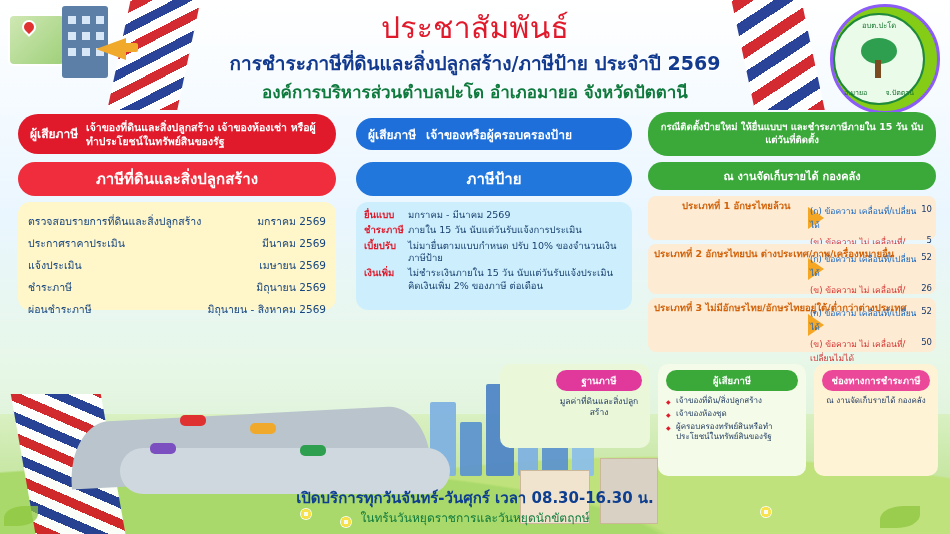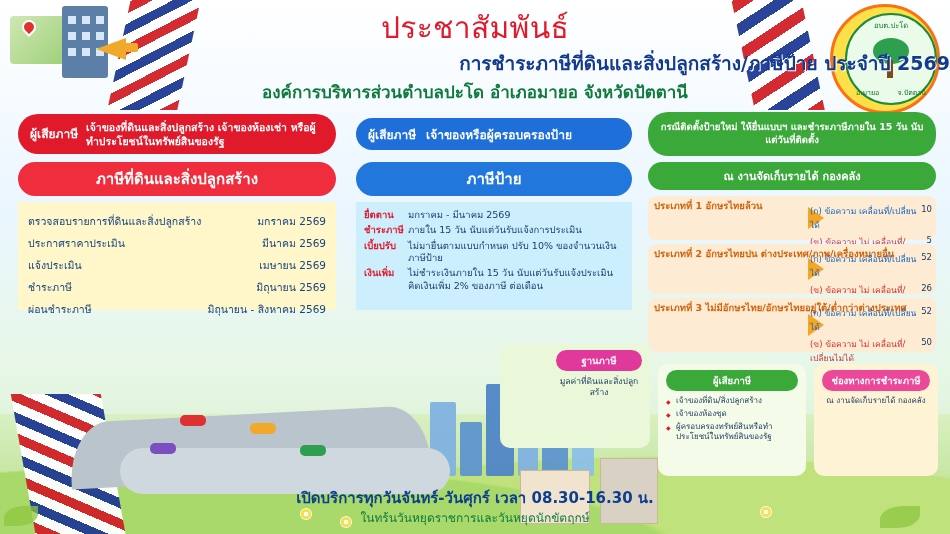--- a/index.html
+++ b/index.html
@@ -27,21 +27,21 @@
             background: repeating-linear-gradient(150deg,#ffffff 0 10px,#d12026 10px 20px,#ffffff 20px 30px,#1f3a93 30px 40px);
             transform: skewX(-12deg); opacity:.95; }
   .ribbon.left { left:120px; }
   .ribbon.right { left:742px; transform: skewX(12deg); }
   .ribbon-bottom { position:absolute; left:24px; bottom:-10px; width:90px; height:150px;
             background: repeating-linear-gradient(25deg,#ffffff 0 10px,#d12026 10px 20px,#ffffff 20px 30px,#1f3a93 30px 40px);
             transform: skewX(10deg); opacity:.95; }
 
   
   .logo-seal { position:absolute; right:10px; top:4px; width:110px; height:110px; border-radius:50%;
-               background:#fde047; border:3px solid #f97316; display:flex; align-items:center; justify-content:flex-end;}
+               background:#84cc16; border:3px solid #8b5cf6; display:flex; align-items:center; justify-content:flex-start;}
   .logo-inner { width:92px; height:92px; border-radius:50%; border:2px solid #1f8a3b;
                 background:#eafbe9; display:flex; flex-direction:column; align-items:center; justify-content:center;
                 font-size:7px; color:#1f6e2d; text-align:center; line-height:1.2; position:relative;}
   .seal-top { position:absolute; top:6px; font-size:7.5px; color:#14722c; }
   .seal-bottom { position:absolute; bottom:6px; font-size:7px; color:#14722c; width:100%; display:flex; justify-content:space-around;}
   .tree { width:42px; height:42px; position:relative; }
   .tree .crown { position:absolute; left:3px; top:0; width:36px; height:26px; border-radius:50%; background:#2e9e4f;}
   .tree .trunk { position:absolute; left:17px; top:22px; width:6px; height:18px; background:#7a4a20;}
 
   .map-icon { position:absolute; left:8px; top:14px; width:58px; height:52px; border-radius:6px;
@@ -51,21 +51,21 @@
   .bldg { position:absolute; left:62px; top:6px; width:46px; height:72px; background:#5b7fa6; border-radius:3px;}
   .bldg .win { position:absolute; width:8px; height:8px; background:#d7e7f7;}
   .megaphone { position:absolute; left:96px; top:34px; width:46px; height:28px;}
   .mega-body { position:absolute; left:0; top:4px; width:0; height:0;
                border-top:11px solid transparent; border-bottom:11px solid transparent; border-right:30px solid #f0a92b;}
   .mega-handle{ position:absolute; left:28px; top:9px; width:14px; height:9px; background:#f0a92b; border-radius:2px;}
 
   h1.title { position:absolute; left:0; top:4px; width:950px; text-align:center; margin:0;
              font-size:30px; color:#e0192b; font-weight:normal; letter-spacing:.3px;
              text-shadow: 1px 1px 0 #fff; }
-  .subtitle1 { position:absolute; left:0; top:48px; width:950px; text-align:right;
+  .subtitle1 { position:absolute; left:0; top:48px; width:950px; text-align:center;
                font-size:19px; color:#123a8f; font-weight:bold; text-shadow:1px 1px 0 #fff;}
   .subtitle2 { position:absolute; left:0; top:78px; width:950px; text-align:center;
                font-size:17px; color:#0f7a3d; font-weight:bold; text-shadow:1px 1px 0 #fff;}
 
   
   .bar { position:absolute; border-radius:20px; color:#fff; display:flex; align-items:center;
          padding:0 12px; font-weight:bold; }
   .bar.red   { background:#e0192b; }
   .bar.blue  { background:#1e6fd9; }
   .bar.green { background:#3aa93a; }
@@ -76,21 +76,21 @@
   .b1 .lbl { background:none; font-size:12px; margin-right:8px; white-space:nowrap;}
   .b2 { left:356px; top:118px; width:276px; height:32px; font-size:12px; justify-content:flex-start;}
   .b2 .lbl { margin-right:10px; }
   .b3 { left:648px; top:112px; width:288px; height:44px; font-size:9.5px; line-height:1.35; color:#fff;
         background:#3aa93a; text-align:center; }
   .b4 { left:18px; top:162px; width:318px; height:34px; font-size:15px; justify-content:center;}
   .b5 { left:356px; top:162px; width:276px; height:34px; font-size:15px; justify-content:center;}
   .b6 { left:648px; top:162px; width:288px; height:28px; font-size:11px; justify-content:center; background:#3aa93a;}
 
   
-  .panel { position:absolute; border-radius:0; }
+  .panel { position:absolute; border-radius:12px; }
   .p-left { left:18px; top:202px; width:318px; height:108px; background:#fff6c9; padding:8px 10px; }
   .p-left .row { display:flex; justify-content:space-between; font-size:10.5px; color:#1b3a6b; padding:2.5px 0; }
   .p-left .row .l { color:#16457f; }
   .p-left .row .r { color:#16457f; }
 
   .p-mid { left:356px; top:202px; width:276px; height:108px; background:#cdeffd; padding:7px 8px; font-size:9.5px; color:#17406f; }
   .p-mid .line { display:flex; margin-bottom:3px; line-height:1.3;}
   .p-mid .tag { color:#e0192b; font-weight:bold; min-width:44px; }
 
   .p-pen { left:18px; top:318px; width:614px; height:66px; background:#c9e86a; border-radius:10px; padding:7px 12px;
@@ -99,41 +99,41 @@
   .p-pen .pr .k { min-width:58px; color:#134d1a;}
   .p-pen .pct { color:#15401a; min-width:40px;}
 
   .p-contact { left:64px; top:392px; width:420px; height:86px; background:rgba(255,255,255,0); padding:2px;}
   .p-contact .c1 { color:#1564c0; font-weight:bold; font-size:13px; }
   .p-contact .c2 { color:#1f3a60; font-size:11px; margin-top:6px;}
   .p-contact .c3 { color:#1f3a60; font-size:11px; margin-top:3px;}
 
   
   .rbox { position:absolute; width:288px; background:#fff; border-radius:8px; }
-  .rb1 { left:648px; top:196px; height:44px; background:#fdebd3; }
+  .rb1 { left:648px; top:196px; height:44px; background:#fdebd3;padding-left:28px; }
   .rb2 { left:648px; top:244px; height:50px; background:#fdebd3; }
   .rb3 { left:648px; top:298px; height:54px; background:#fdebd3; }
   .rb-head { font-size:9.5px; color:#d1620a; font-weight:bold; padding:4px 6px 0 6px; line-height:1.25;}
   .rb-arrow { position:absolute; right:112px; top:50%; transform:translateY(-50%);
               width:0; height:0; border-top:11px solid transparent; border-bottom:11px solid transparent;
               border-left:16px solid #f5a623; }
   .rb-items { position:absolute; right:4px; top:6px; width:122px; font-size:8.5px; color:#1b3a6b;}
   .rb-items .ri { display:flex; justify-content:center; padding:1.5px 0;}
   .rb-items .ri .num { color:#1b3a6b; }
   .rb-items .ri .ok { color:#1565c0; }
   .rb-items .ri .no { color:#d32f2f; }
 
   
   .card { position:absolute; border-radius:10px; background:#ffffff; }
   .card .chead { text-align:center; font-size:9.5px; font-weight:bold; color:#fff; border-radius:14px;
                  padding:3px 6px; margin:6px 8px 5px 8px; }
   .card ul { margin:0; padding:0 8px 0 18px; list-style:none; }
   .card li { font-size:8px; color:#1f3a60; line-height:1.35; margin-bottom:2px; position:relative;}
   .card li:before { content:"\25C6"; color:#e0192b; font-size:6px; position:absolute; left:-10px; top:2px;}
-  .c-left { left:500px; top:344px; width:150px; height:104px; background:#eaf7d8;padding-left:48px; }
+  .c-left { left:500px; top:364px; width:150px; height:84px; background:#eaf7d8;padding-left:48px; }
   .c-left .chead { background:#e0399b; }
   .c-left .ctext { font-size:8.5px; color:#1f3a60; text-align:center; padding:0 6px; line-height:1.3;}
   .c-mid { left:658px; top:364px; width:148px; height:112px; background:#f4fbe8; }
   .c-mid .chead { background:#3aa93a; }
   .c-right { left:814px; top:364px; width:124px; height:112px; background:#fff3d6; }
   .c-right .chead { background:#ec4899; }
   .c-right .ctext { font-size:8px; color:#1f3a60; text-align:center; padding:0 6px; line-height:1.35;}
 
   
   .footer1 { position:absolute; left:0; top:486px; width:950px; text-align:center; font-size:15px; color:#0d3e8f; font-weight:bold;}
@@ -237,21 +237,21 @@
       <span class="r">มิถุนายน 2569</span>
     </div>
     <div class="row">
       <span class="l">ผ่อนชำระภาษี</span>
       <span class="r">มิถุนายน - สิงหาคม 2569</span>
     </div>
   </div>
 
   <div class="panel p-mid">
     <div class="line">
-      <span class="tag">ยื่ตตาน</span>
+      <span class="tag">ยื่นแบบ</span>
       <span>มกราคม - มีนาคม 2569</span>
     </div>
     <div class="line">
       <span class="tag">ชำระภาษี</span>
       <span>ภายใน 15 วัน นับแต่วันรับแจ้งการประเมิน</span>
     </div>
     <div class="line">
       <span class="tag">เบี้ยปรับ</span>
       <span>ไม่มายื่นตามแบบกำหนด ปรับ 10% ของจำนวนเงินภาษีป้าย</span>
     </div>

